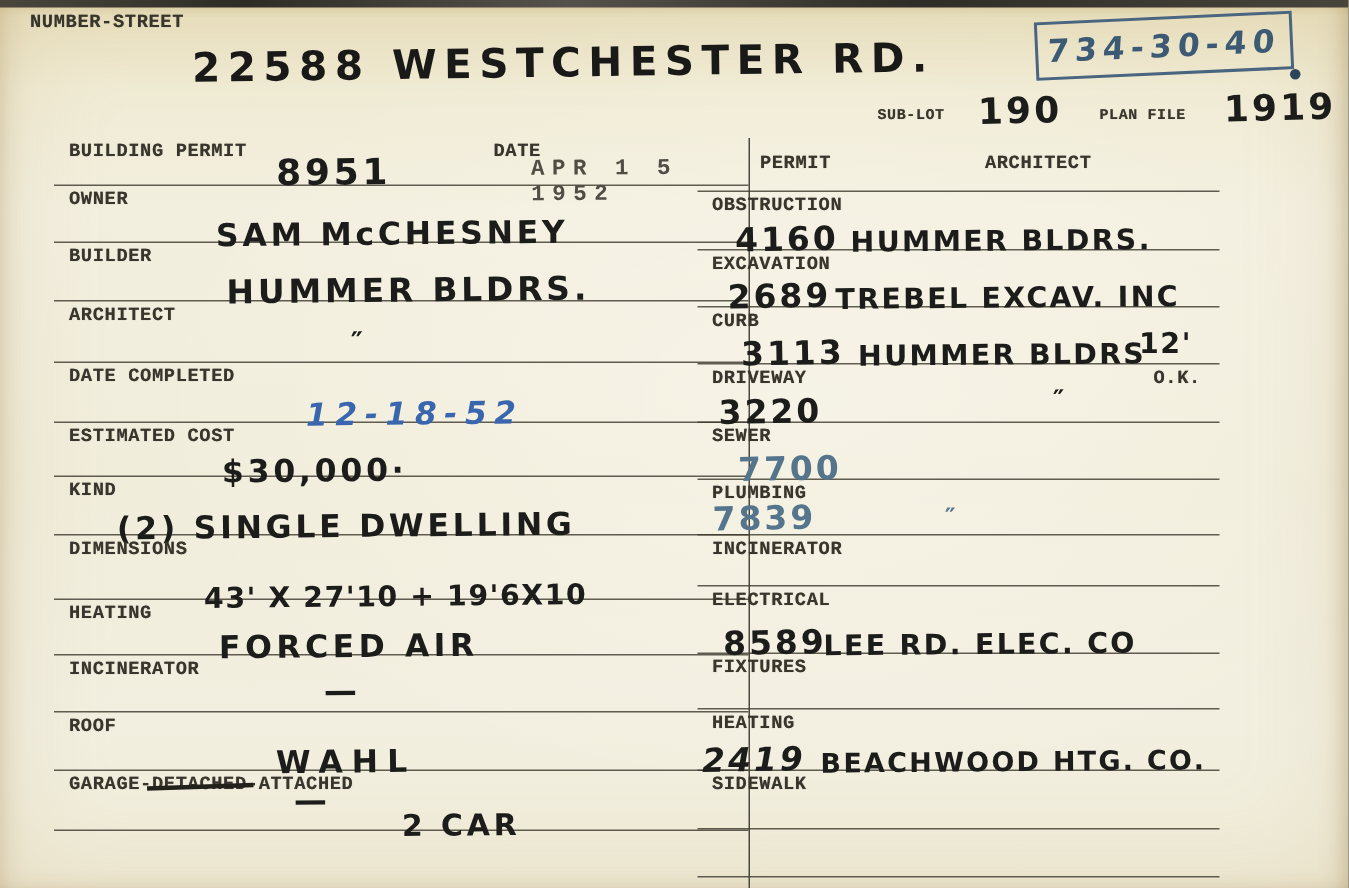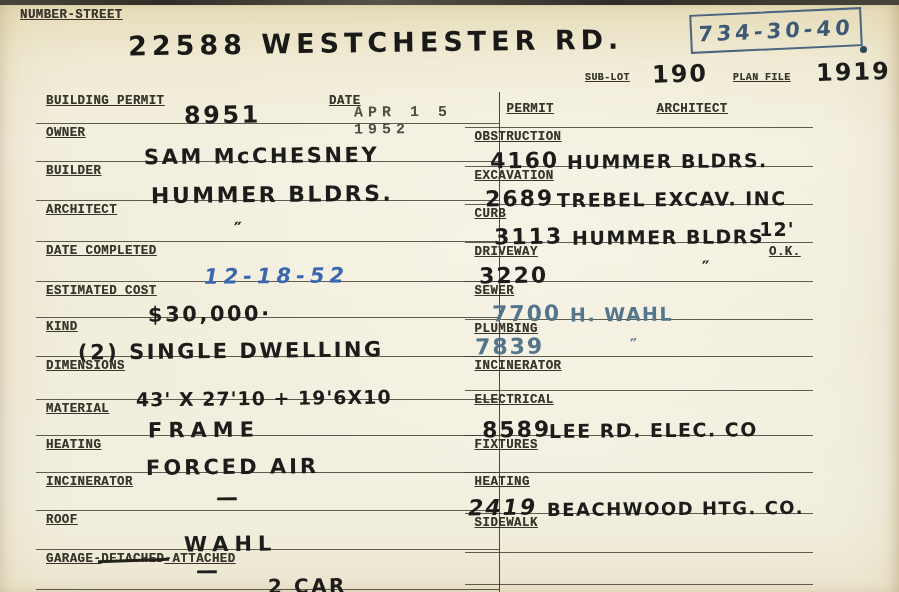--- a/index.html
+++ b/index.html
@@ -12,21 +12,21 @@
     box-shadow: inset 0 0 70px rgba(190,165,110,.22),
                 inset -9px 0 16px -8px rgba(150,120,70,.5),
                 inset 9px 0 16px -8px rgba(150,120,70,.3);
   }
   .scan-edge{position:absolute;left:0;top:0;width:899px;height:5px;
     background:linear-gradient(90deg,#4a463c,#2e2c27 18%,#56524b 42%,#2f2d28 68%,#48443b 100%);}
   .lbl{
     position:absolute;left:10px;top:2px;
     font-family:"Liberation Mono","DejaVu Sans Mono",monospace;
     font-size:12.5px;font-weight:700;letter-spacing:.4px;color:#38352c;
-    text-shadow:0 0 .5px rgba(50,46,36,.6); white-space:nowrap;text-decoration:underline;
+    text-shadow:0 0 .5px rgba(50,46,36,.6); white-space:nowrap;
   }
   .hand{
     font-family:"DejaVu Sans","Liberation Sans",sans-serif;
     font-weight:700;color:#1c1c1b;white-space:nowrap;
   }
   .val{position:absolute;bottom:-7px;font-size:21px;letter-spacing:2.5px;transform:rotate(-.6deg);}
   .num{position:absolute;bottom:-7px;font-size:22px;letter-spacing:2px;transform:rotate(-1deg);}
   .con{position:absolute;bottom:-6px;font-size:19px;letter-spacing:1.5px;transform:rotate(-.5deg);}
   .ink-blue{color:#3a66ae;}
   .pencil{color:#54758c;}
@@ -112,24 +112,20 @@
         <span class="hand val" style="left:112px;bottom:-9px">$30,000·</span>
       </div>
       <div class="row" style="height:38px">
         <span class="lbl">KIND</span>
         <span class="hand val" style="left:42px">(2) SINGLE DWELLING</span>
       </div>
       <div class="row" style="height:42px">
         <span class="lbl">DIMENSIONS</span>
         <span class="hand val" style="left:100px;bottom:-10px;font-size:19px;letter-spacing:1px">43' X 27'10 + 19'6X10</span>
       </div>
-      <div class="row" style="height:35px">
-        <span class="lbl">MATERIAL</span>
-        <span class="hand val" style="left:112px;letter-spacing:6px">FRAME</span>
-      </div>
       <div class="row" style="height:36px">
         <span class="lbl">HEATING</span>
         <span class="hand val" style="left:110px;letter-spacing:3px">FORCED AIR</span>
       </div>
       <div class="row" style="height:37px">
         <span class="lbl">INCINERATOR</span>
         <span class="hand val dash" style="left:180px;bottom:0">—</span>
       </div>
       <div class="row" style="height:38px">
         <span class="lbl">ROOF</span>
@@ -167,21 +163,20 @@
       </div>
       <div class="row" style="height:38px">
         <span class="lbl">DRIVEWAY</span>
         <span class="lbl note-typed">O.K.</span>
         <span class="hand num" style="left:14px">3220</span>
         <span class="hand con" style="left:237px;bottom:4px;font-size:17px">″</span>
       </div>
       <div class="row" style="height:37px">
         <span class="lbl">SEWER</span>
         <span class="hand num pencil" style="left:27px">7700</span>
-        <span class="hand con pencil" style="left:105px">H. WAHL</span>
       </div>
       <div class="row" style="height:36px">
         <span class="lbl">PLUMBING</span>
         <span class="hand num pencil" style="left:10px;bottom:-3px">7839</span>
         <span class="hand con pencil" style="left:165px;bottom:2px;font-size:16px">″</span>
       </div>
       <div class="row" style="height:33px">
         <span class="lbl">INCINERATOR</span>
       </div>
       <div class="row" style="height:44px">

